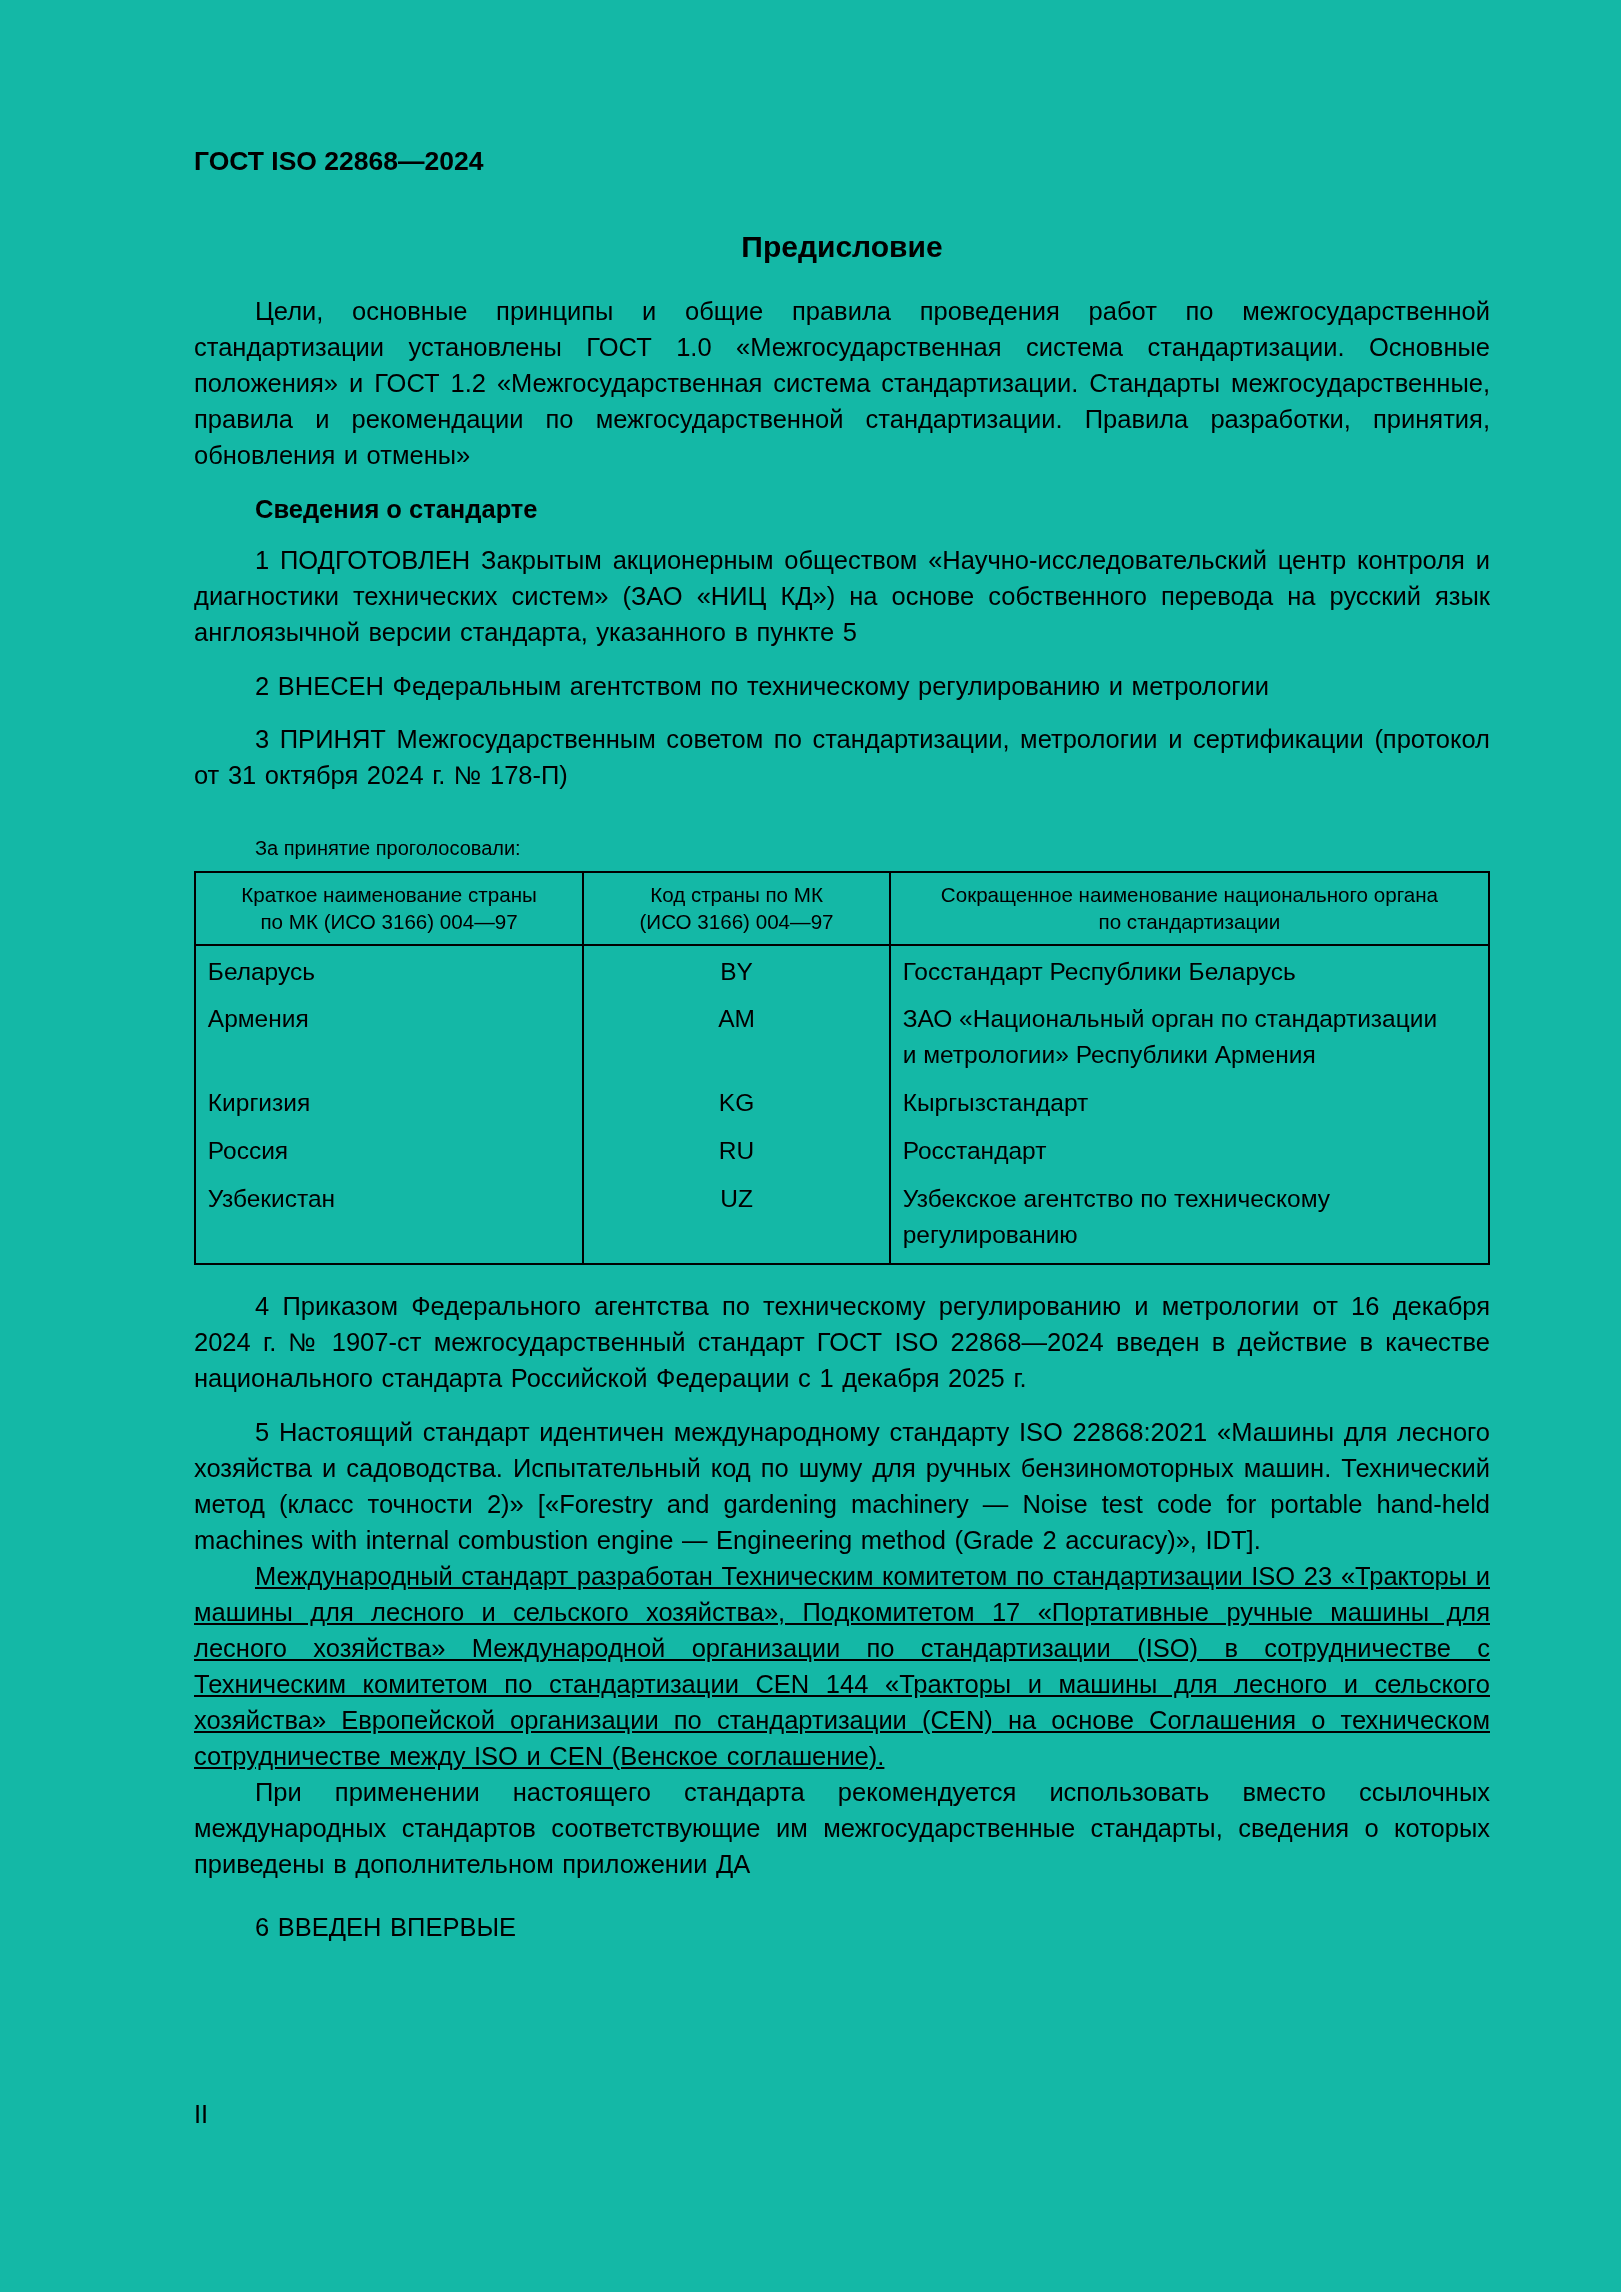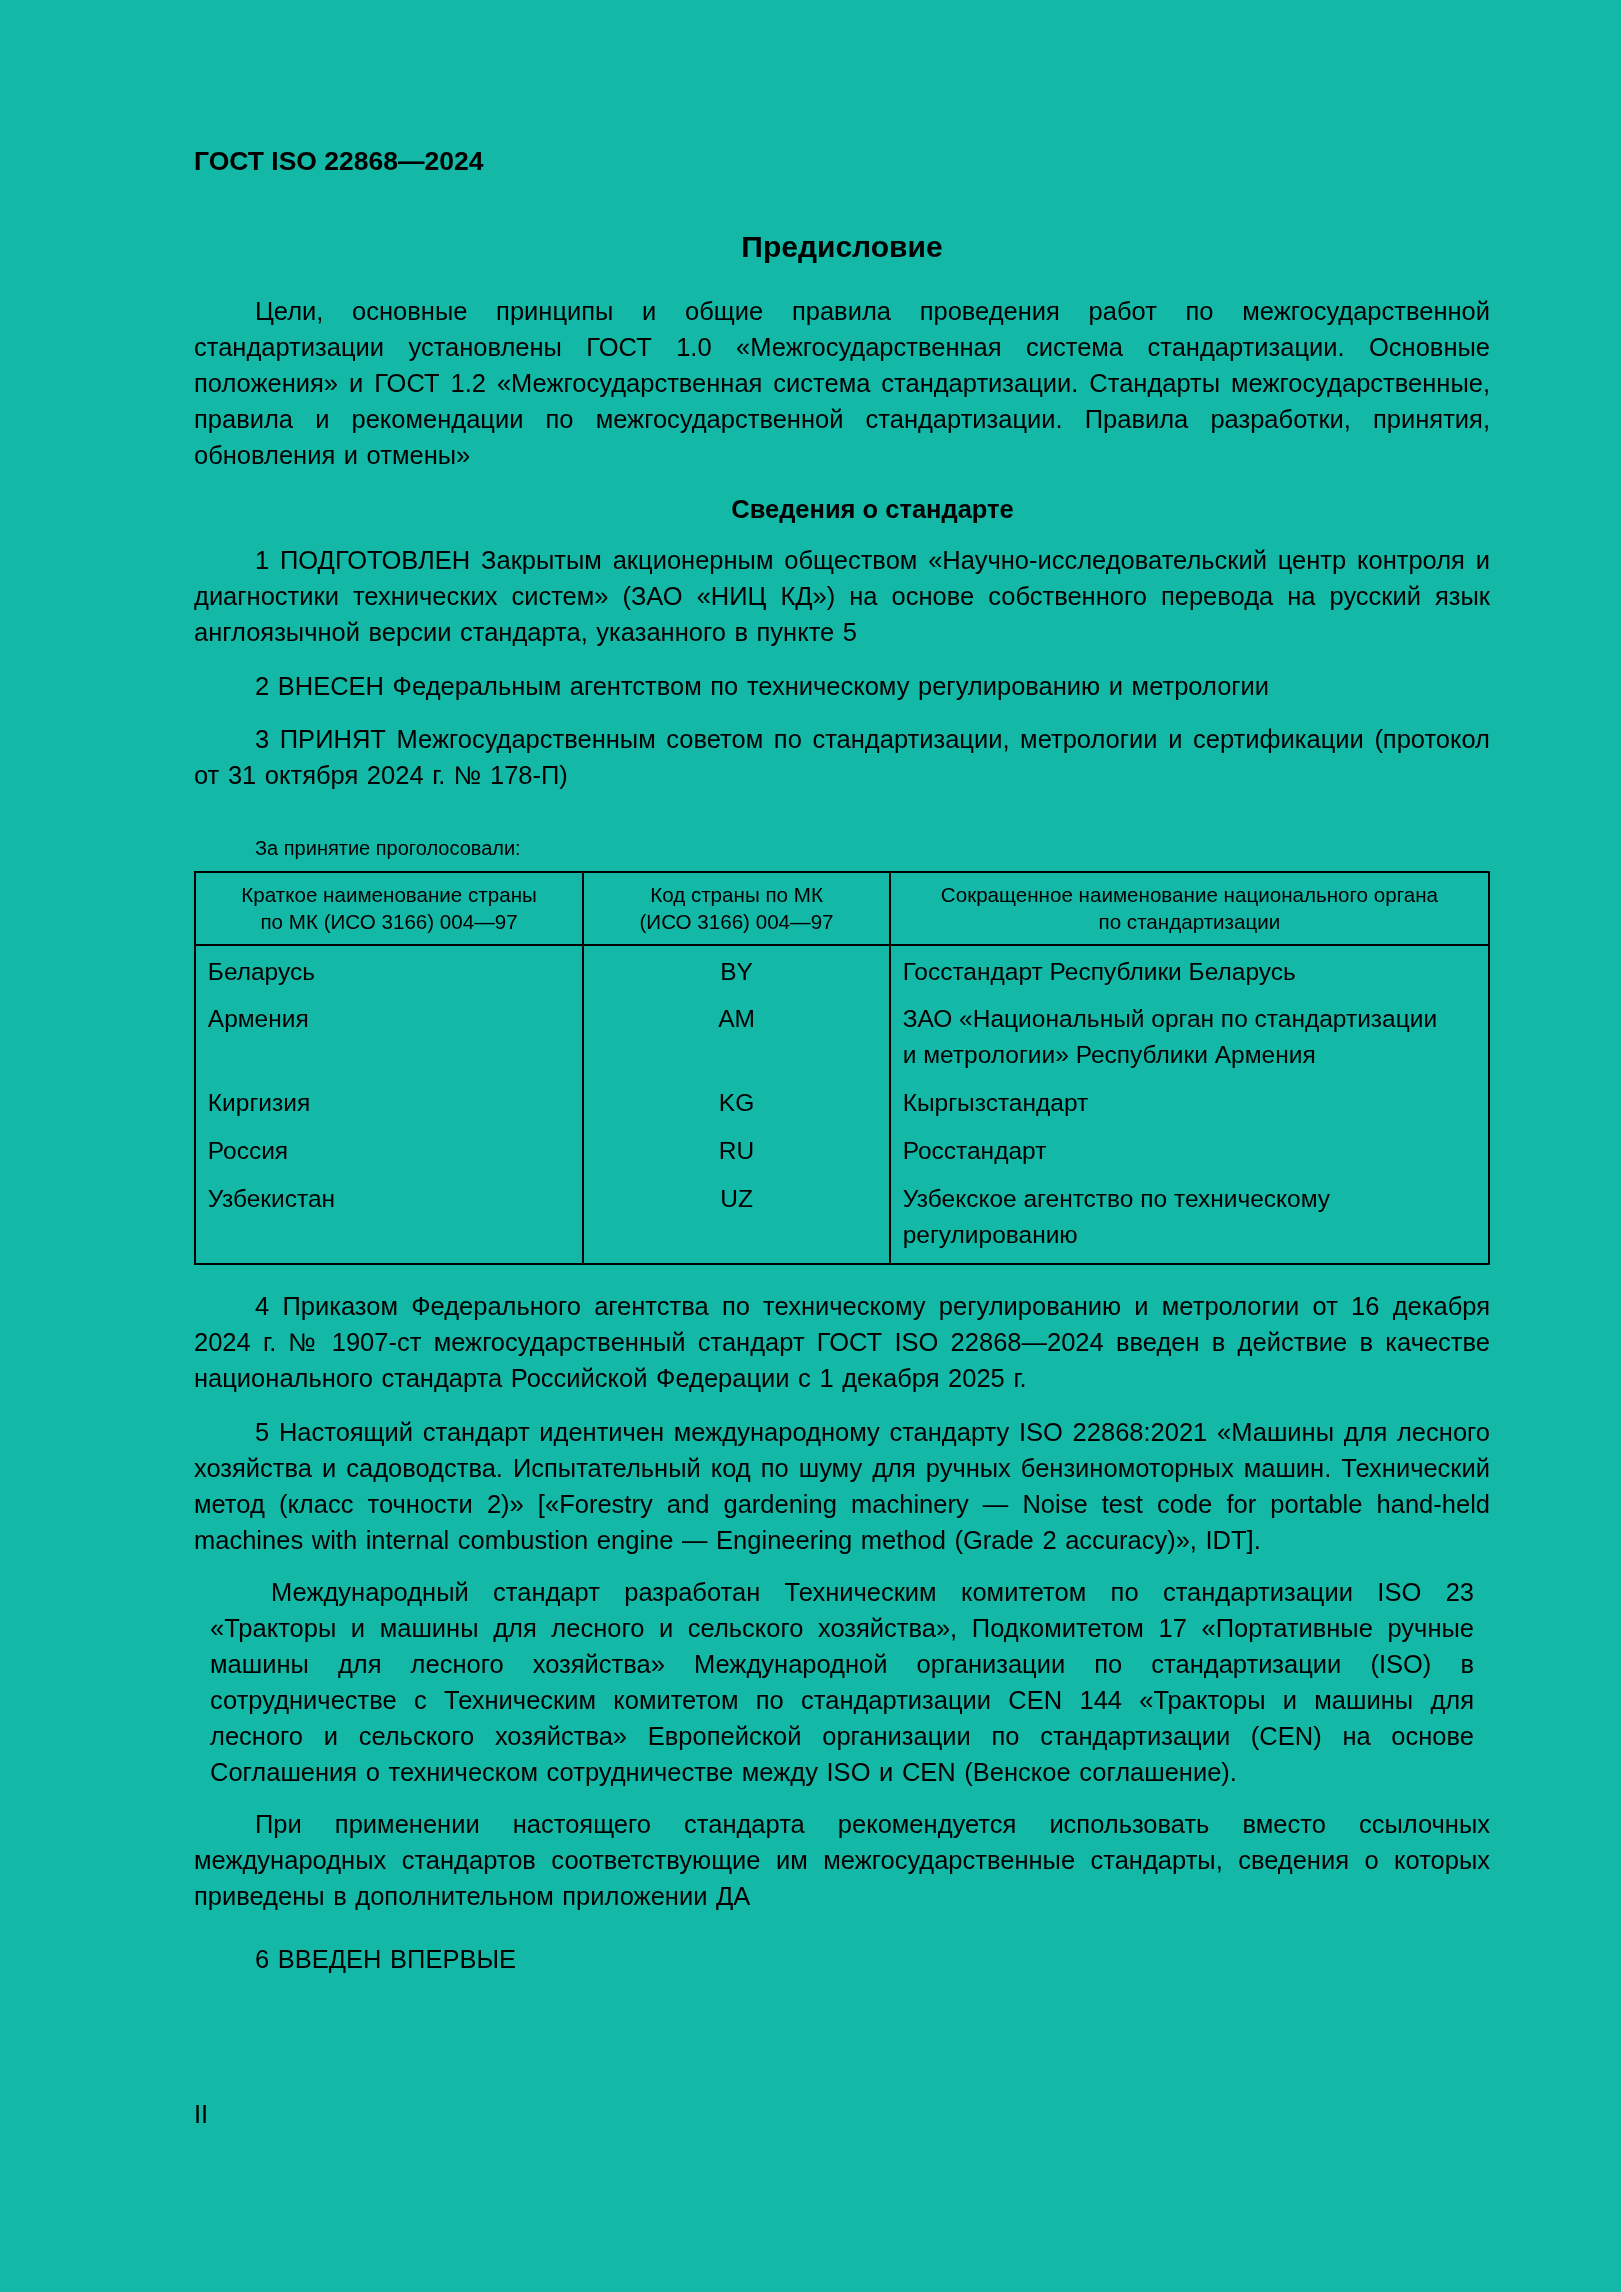--- a/index.html
+++ b/index.html
@@ -37,21 +37,20 @@
     text-align: justify;
     text-indent: 61px;
     word-spacing: 1.5px;
   }
   .subheading {
     margin: 11.8px 0 15.7px 0;
     font-size: 25.5px;
     font-weight: bold;
     line-height: 36px;
     text-indent: 61px;
-    text-align: center;
   }
   .vote-lead {
     margin: 41px 0 0 0;
     font-size: 20px;
     line-height: 29px;
     text-indent: 61px;
   }
   table.voting {
     width: 100%;
     border-collapse: collapse;
@@ -82,21 +81,21 @@
     line-height: 36px;
     padding: 0 11.8px 11.8px 11.8px;
   }
   table.voting tbody tr:first-child td { padding-top: 7.8px; }
   table.voting tbody tr:last-child td { padding-bottom: 9.8px; }
   td.country { padding-left: 19.6px; }
   td.code { text-align: center; }
   td.org { padding-left: 25.5px; white-space: pre-line; }
   .para.order { margin-top: 23.5px; }
   .para.identity { margin: 15.7px 0 0 0; }
-  .para.development { margin: 16px; }
+  .para.development { margin: 0; text-decoration: underline; }
   .para.application { margin: 0; }
   .para.first-time { margin: 27.4px 0 0 0; }
   .page-number {
     position: absolute;
     left: 194px;
     bottom: 164px;
     font-size: 25.5px;
     line-height: 29px;
   }
 </style>

